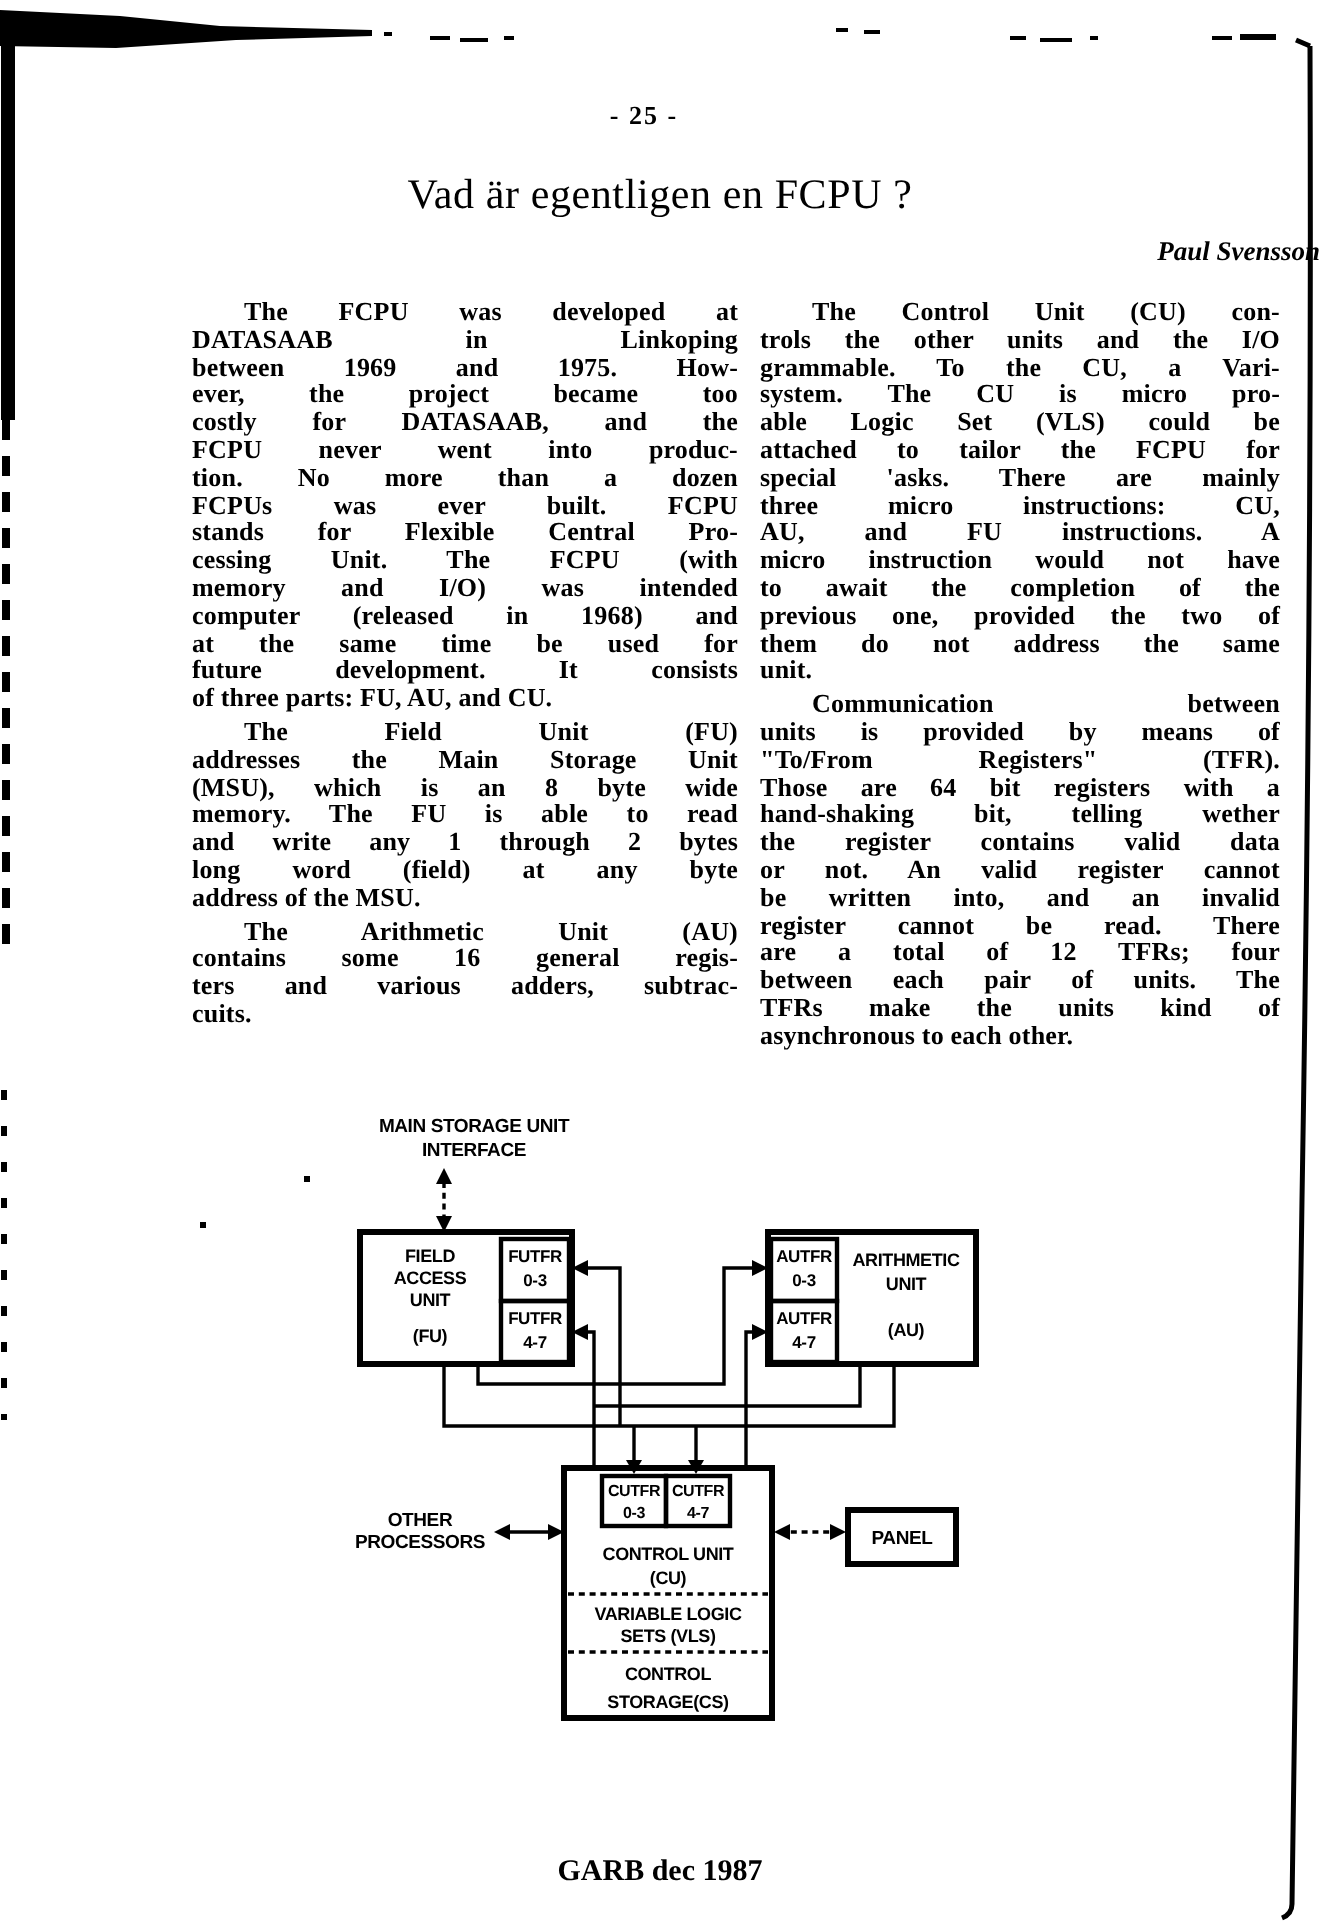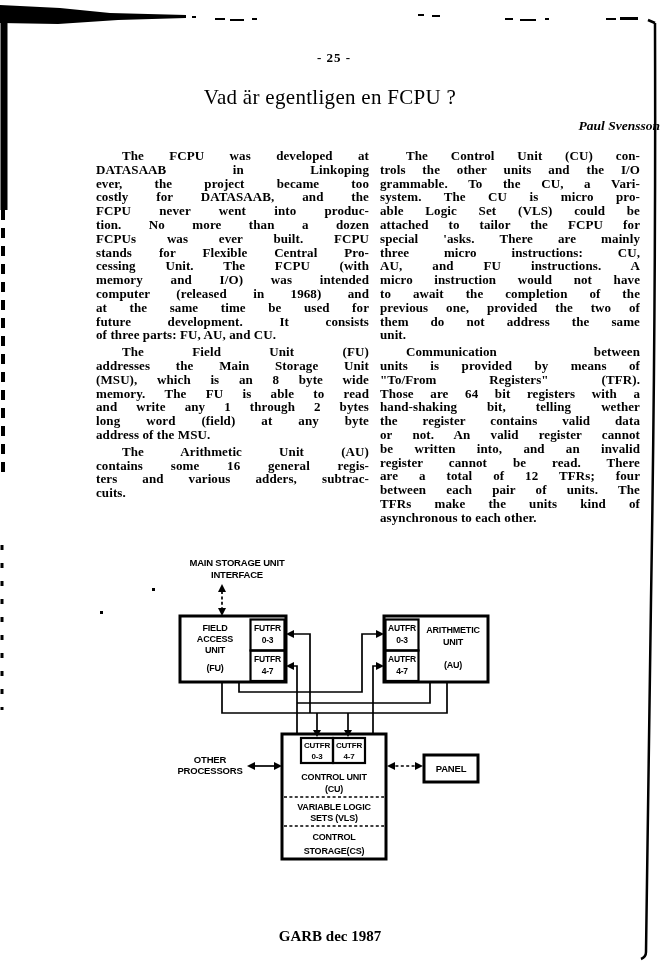--- a/index.html
+++ b/index.html
@@ -3,21 +3,21 @@
 <meta charset="utf-8">
 <style>
   html,body { margin:0; padding:0; background:#e8e8e8; }
   .page {
     position:relative; width:660px; height:964px; margin:0 auto;
     background:#ffffff; color:#000; overflow:hidden;
     font-family:"Liberation Serif", serif;
   }
   .pagenum {
     position:absolute; top:50px; left:0; width:644px; text-align:center;
-    font-size:13px; font-weight:bold; letter-spacing:1px;padding-left:12px;
+    font-size:13px; font-weight:bold; letter-spacing:1px;
   }
   .title {
     position:absolute; top:85px; left:0; width:660px; text-align:center;
     font-size:21px; font-weight:normal; letter-spacing:0.3px;
   }
   .author {
     position:absolute; top:118px; left:0; width:660px; text-align:right;
     font-size:13.5px; font-weight:bold; font-style:italic;
   }
   .col {
@@ -82,20 +82,21 @@
   </svg>
 
   <div class="pagenum">- 25 -</div>
   <div class="title">Vad är egentligen en FCPU ?</div>
   <div class="author">Paul Svensson</div>
 
   <div class="col col-left">
     <div class="para">
         <div class="tline first">The FCPU was developed at</div>
         <div class="tline">DATASAAB in Linkoping</div>
+        <div class="tline">between 1969 and 1975. How-</div>
         <div class="tline">ever, the project became too</div>
         <div class="tline">costly for DATASAAB, and the</div>
         <div class="tline">FCPU never went into produc-</div>
         <div class="tline">tion. No more than a dozen</div>
         <div class="tline">FCPUs was ever built. FCPU</div>
         <div class="tline">stands for Flexible Central Pro-</div>
         <div class="tline">cessing Unit. The FCPU (with</div>
         <div class="tline">memory and I/O) was intended</div>
         <div class="tline">computer (released in 1968) and</div>
         <div class="tline">at the same time be used for</div>

